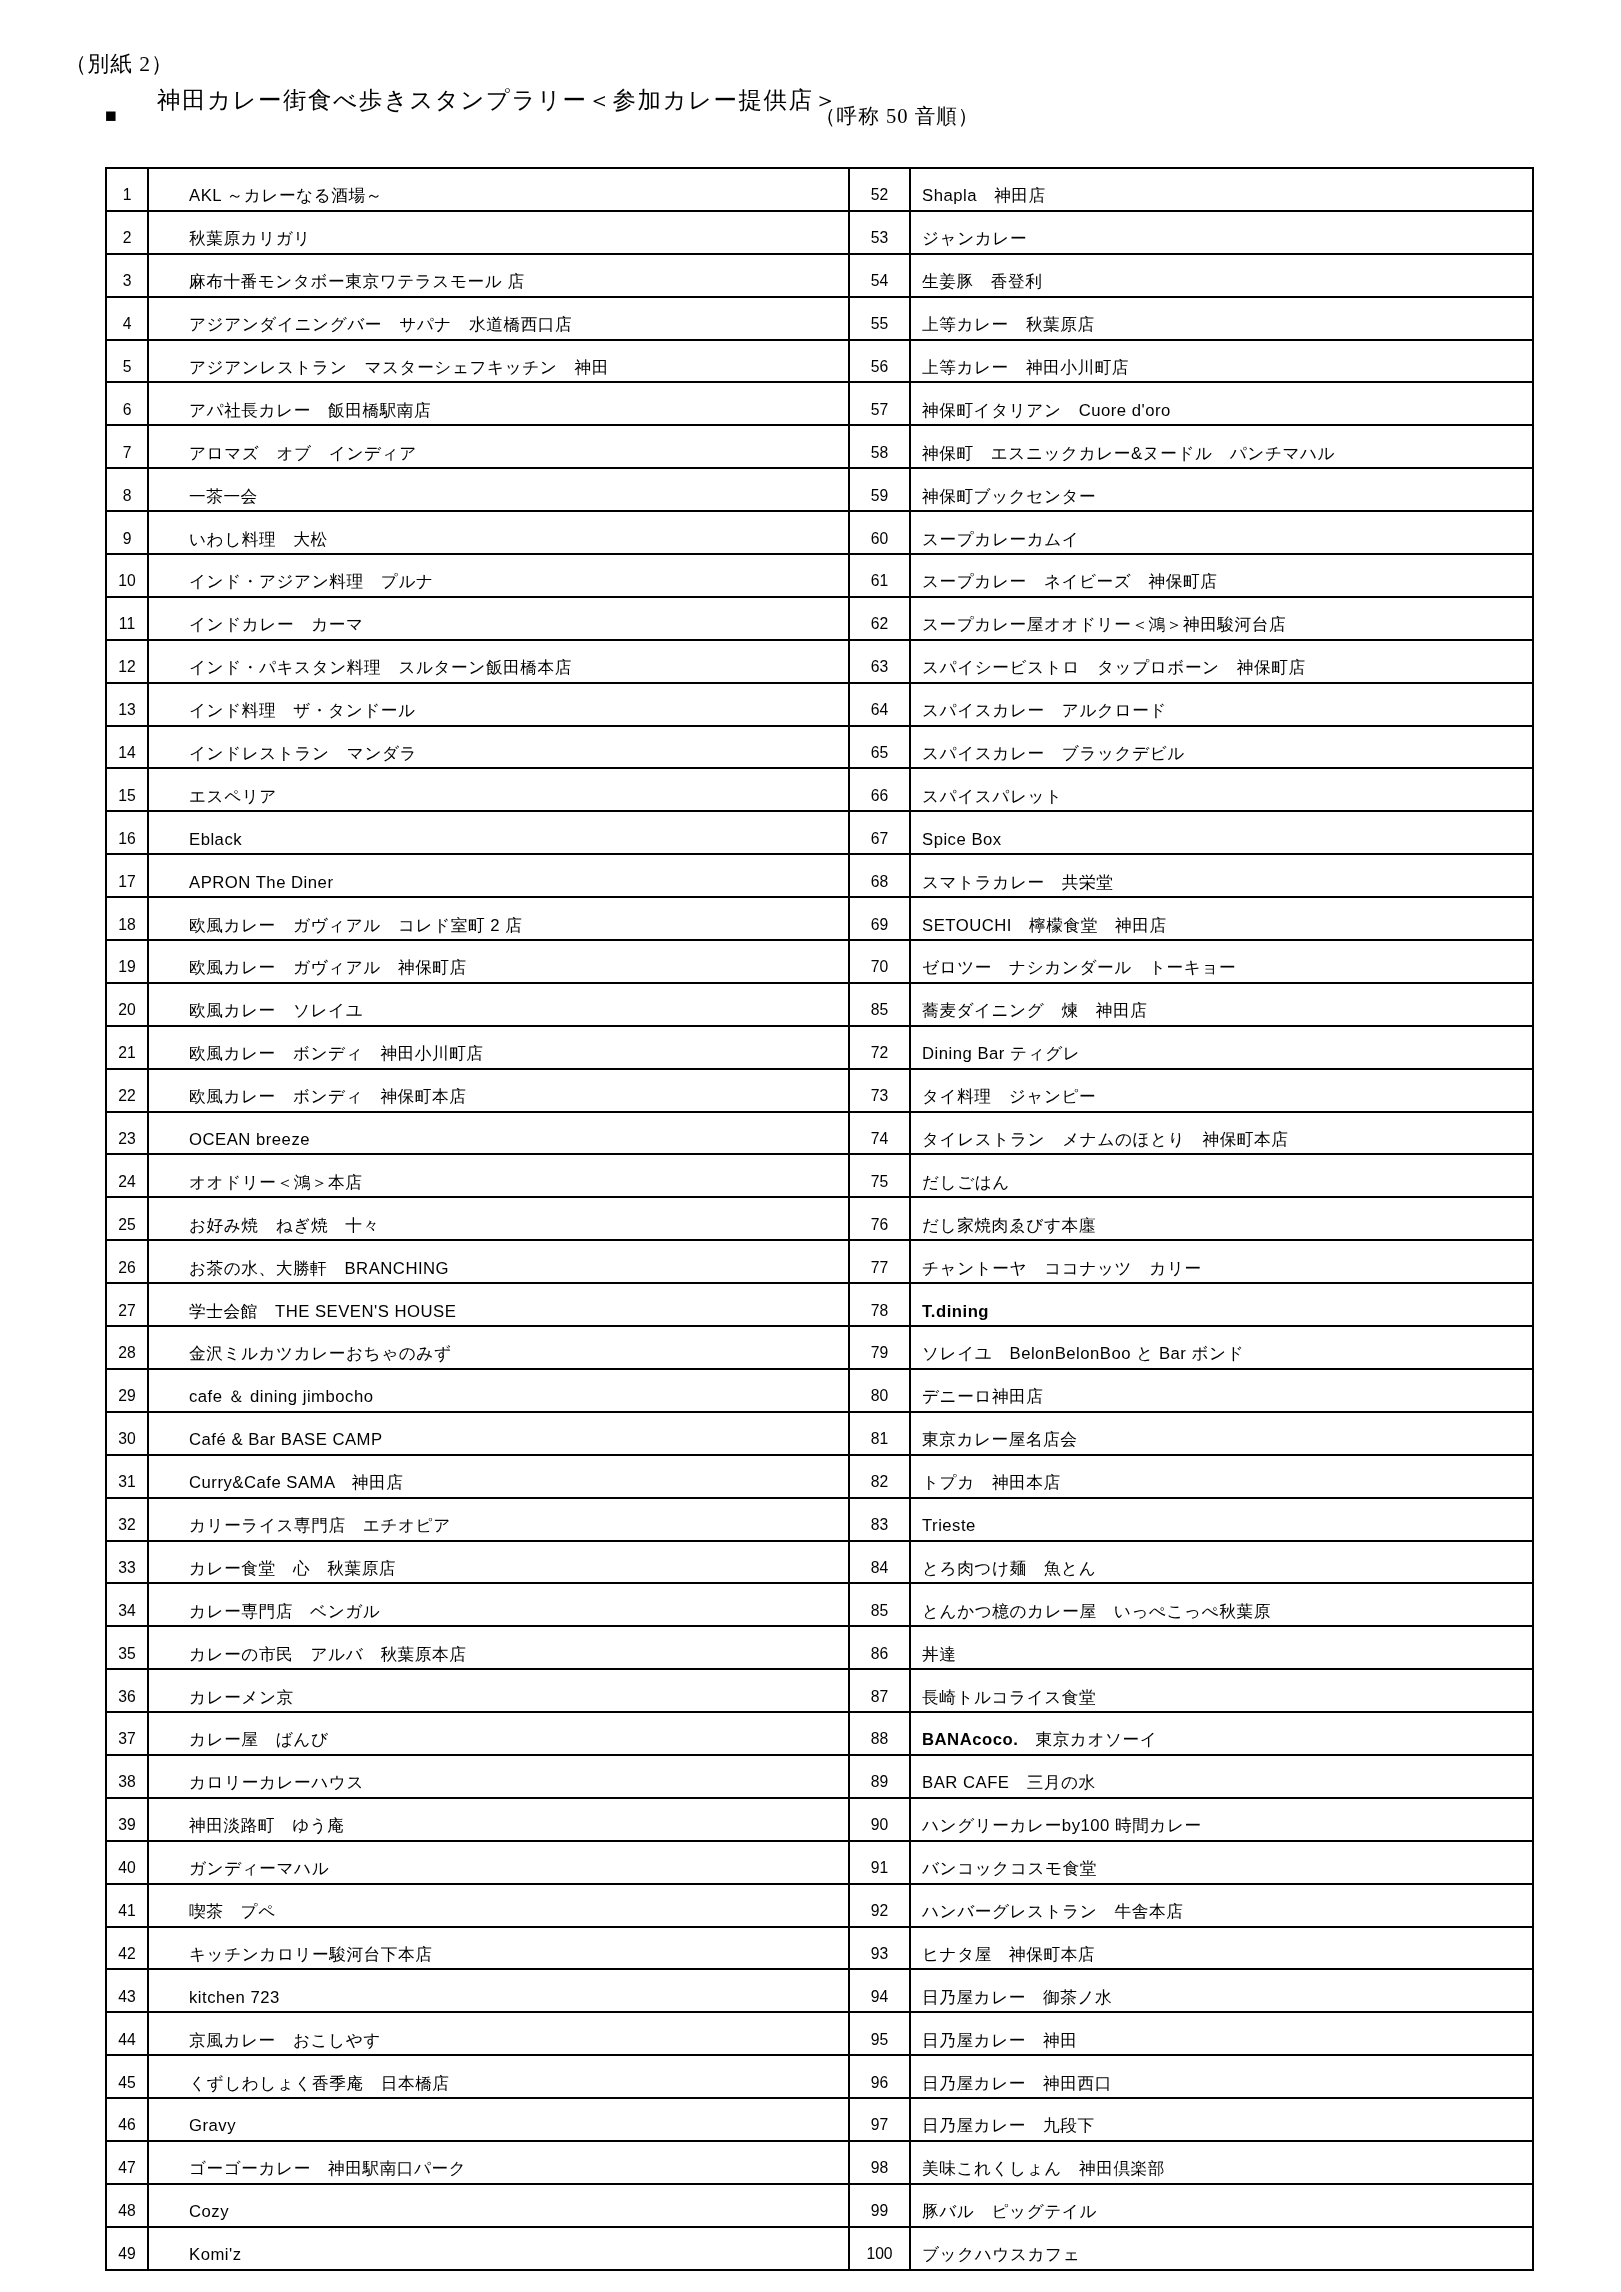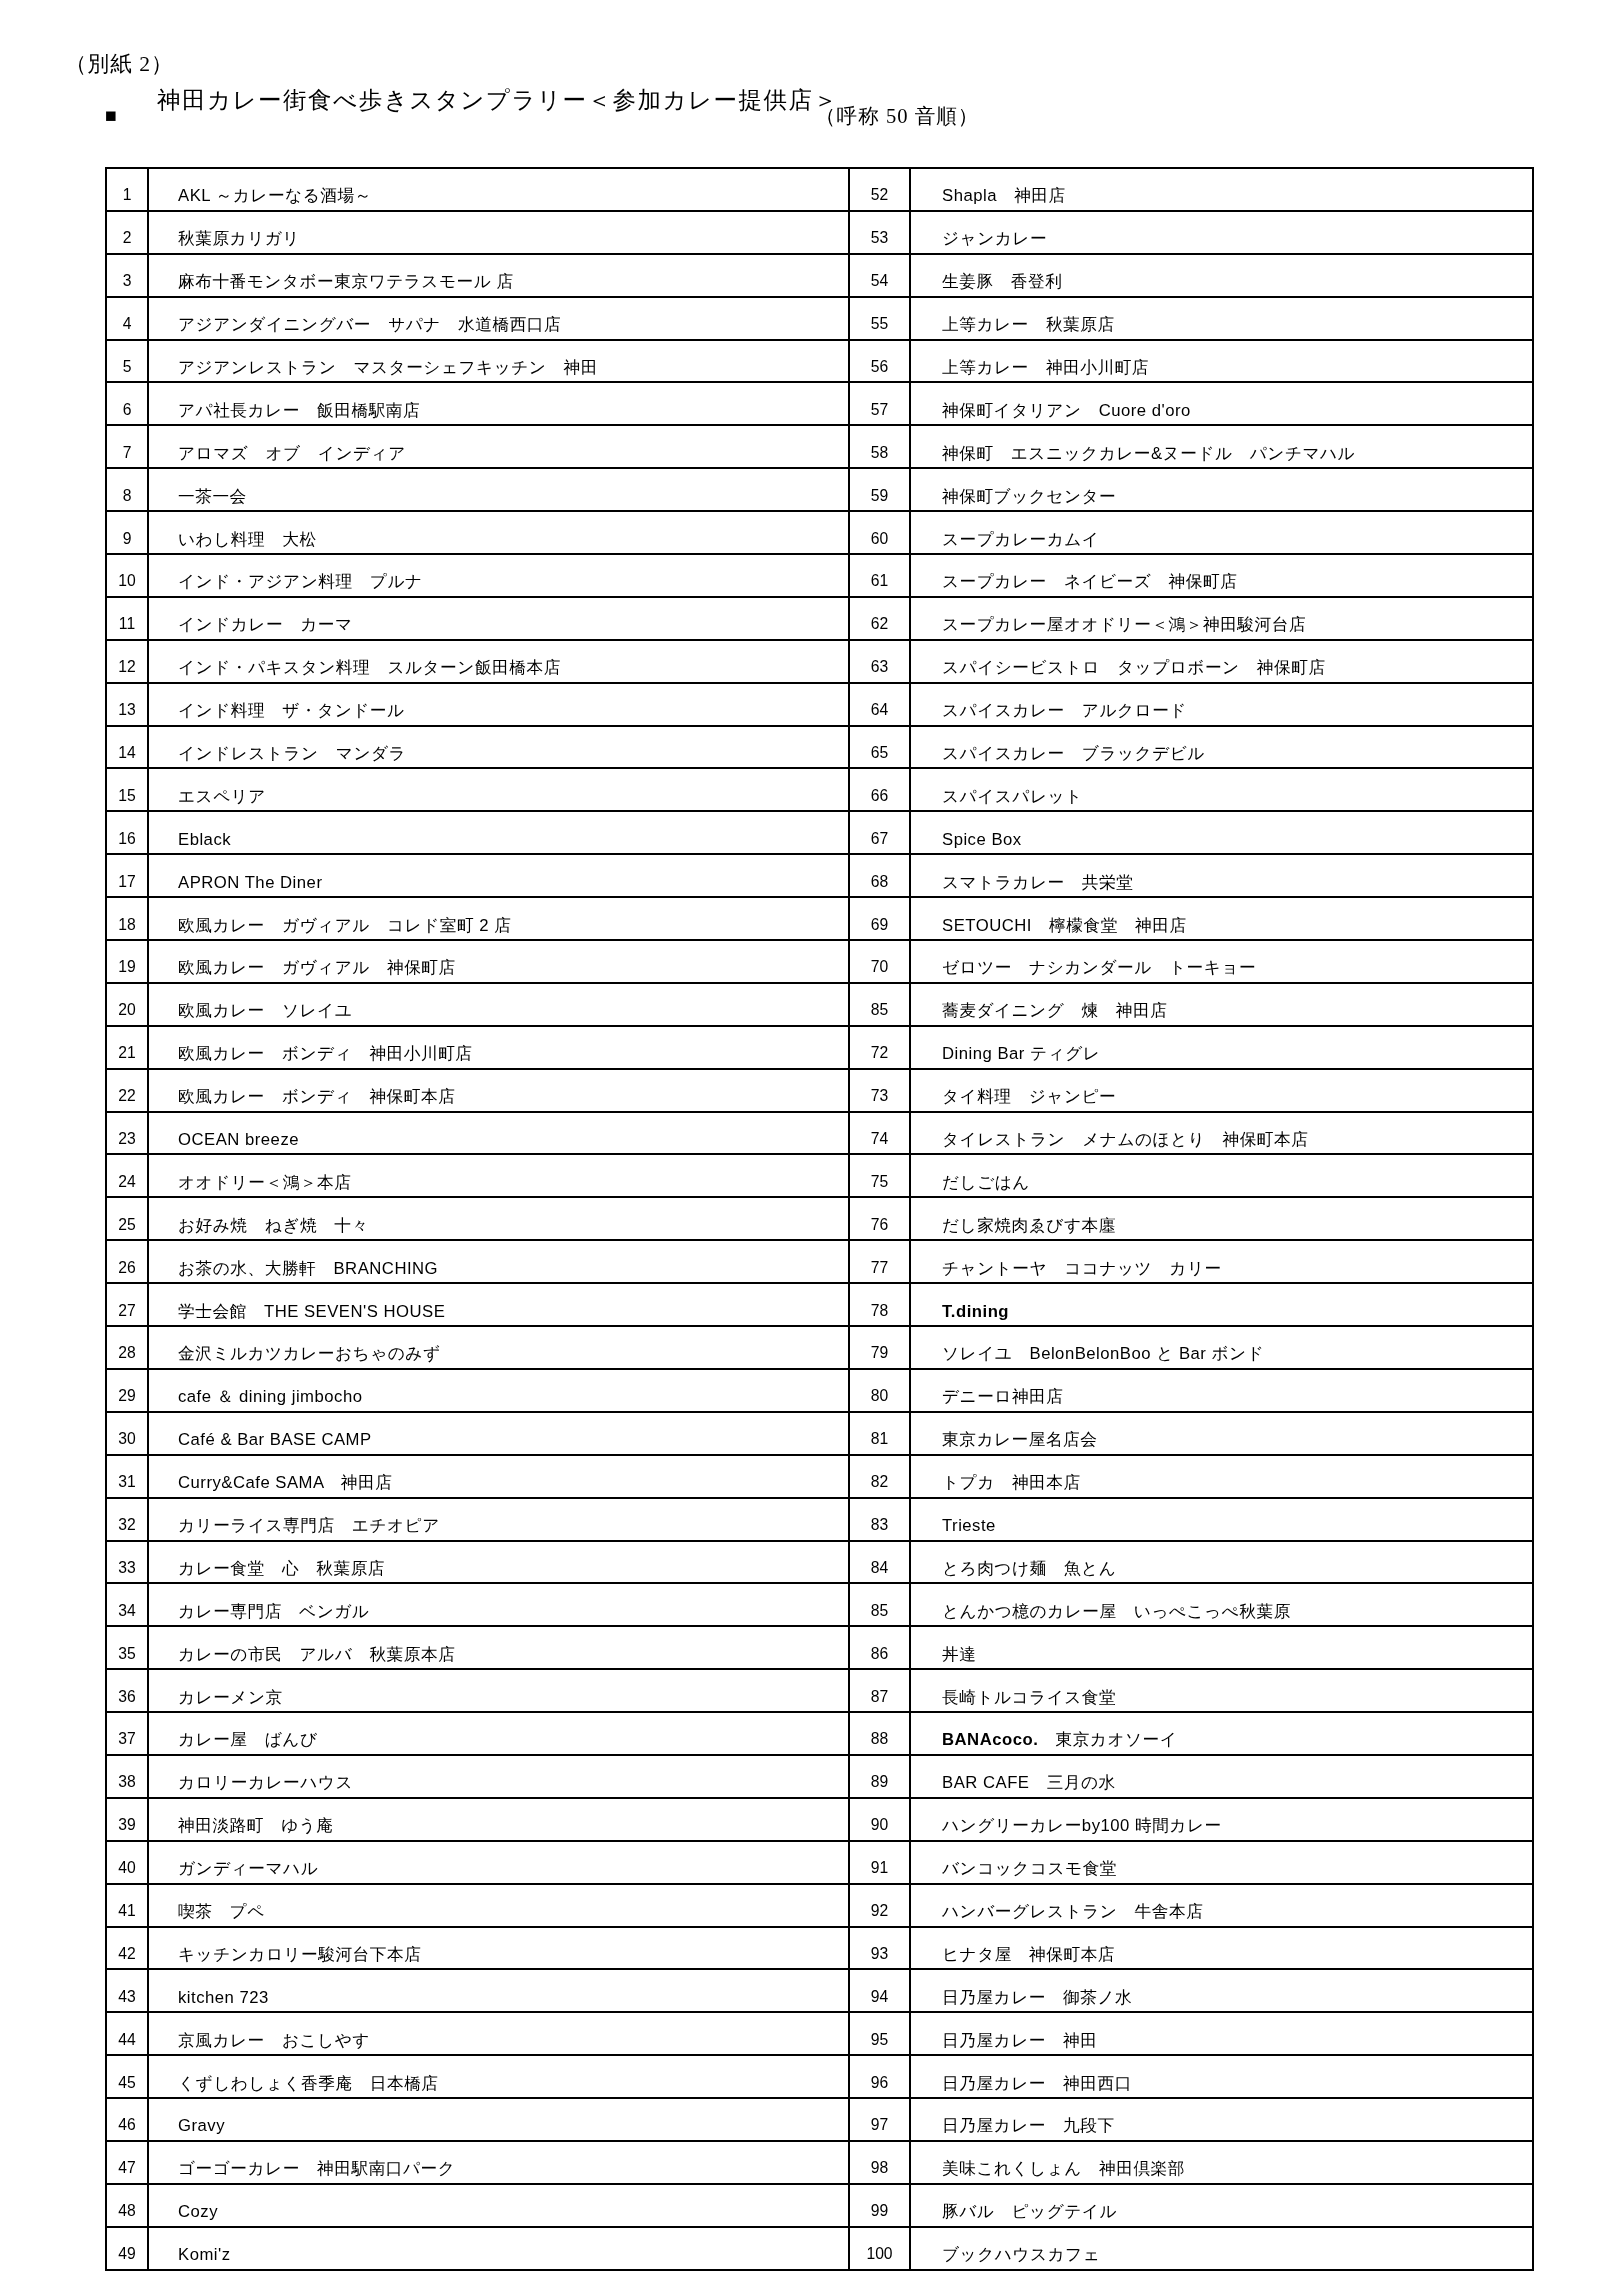--- a/index.html
+++ b/index.html
@@ -64,22 +64,22 @@
     padding: 0 3.9px 3.9px 3.9px;
     overflow: hidden;
     white-space: nowrap;
   }
   td.no {
     text-align: center;
     font-size: 15.7px;
     padding-bottom: 4.9px;
   }
   td.name { letter-spacing: 0.5px; }
-  td.name.left  { padding-left: 29px; }
-  td.name.right { padding-left: 31px; }
+  td.name.left  { padding-left: 40px; }
+  td.name.right { padding-left: 11px; }
   .bold { font-weight: bold; text-align: center; }
 </style>
 </head>
 <body>
 
 <div class="note">（別紙 2）</div>
 <div class="title-bullet">■</div>
 <div class="title">神田カレー街食べ歩きスタンプラリー＜参加カレー提供店＞</div>
 <div class="title-suffix">（呼称 50 音順）</div>
 

